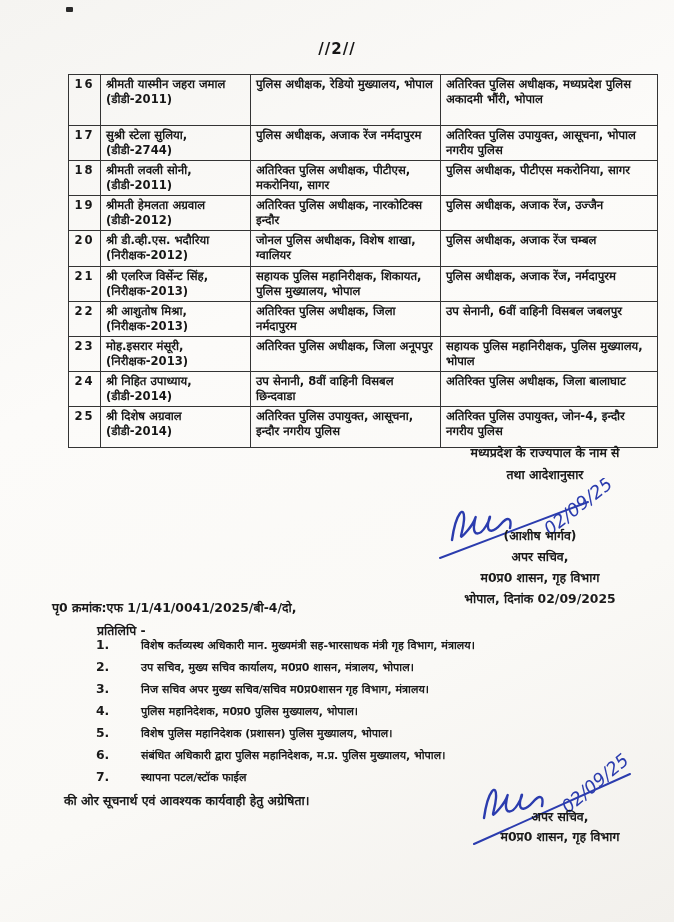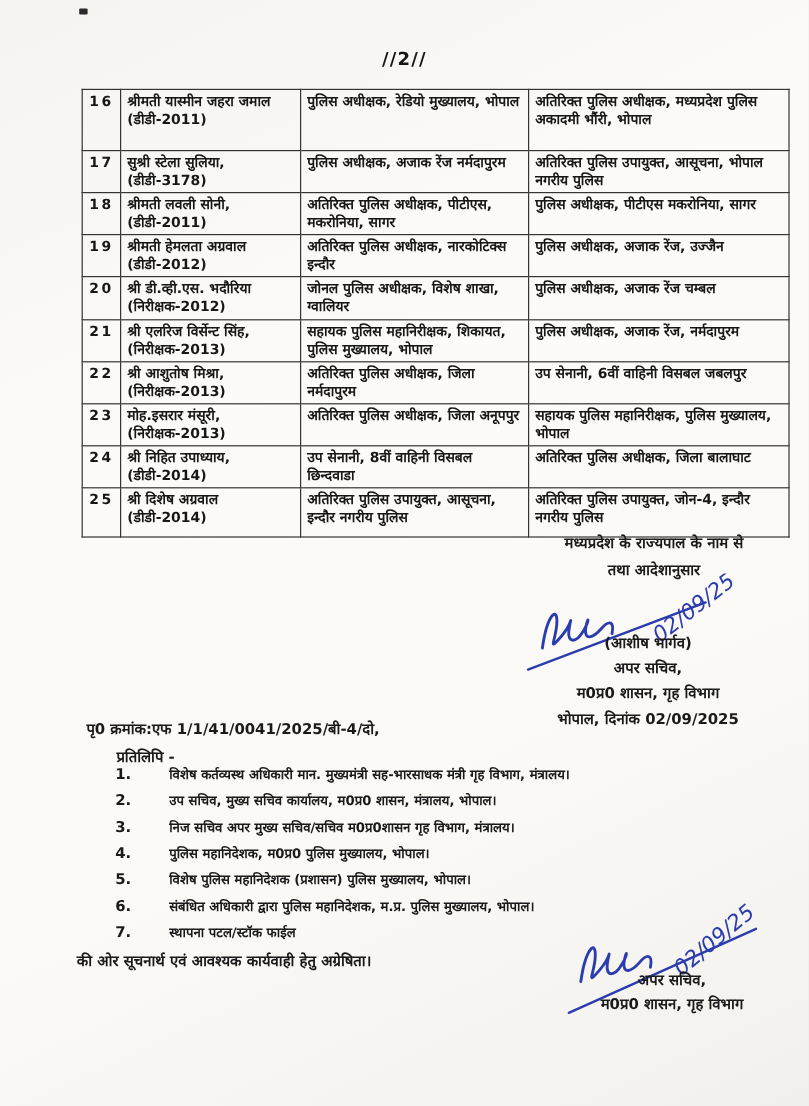--- a/index.html
+++ b/index.html
@@ -62,21 +62,21 @@
     <tbody id="table-body">
   <tr class="r0">
     <td class="c-sno">16</td>
     <td class="c-name">श्रीमती यास्मीन जहरा जमाल (डीडी-2011)</td>
     <td class="c-cur">पुलिस अधीक्षक, रेडियो मुख्यालय, भोपाल</td>
     <td class="c-new">अतिरिक्त पुलिस अधीक्षक, मध्यप्रदेश पुलिस अकादमी भौंरी, भोपाल</td>
   </tr>
 
   <tr class="rmid">
     <td class="c-sno">17</td>
-    <td class="c-name">सुश्री स्टेला सुलिया, (डीडी-3178)</td>
+    <td class="c-name">सुश्री स्टेला सुलिया, (डीडी-2744)</td>
     <td class="c-cur">पुलिस अधीक्षक, अजाक रेंज नर्मदापुरम</td>
     <td class="c-new">अतिरिक्त पुलिस उपायुक्त, आसूचना, भोपाल नगरीय पुलिस</td>
   </tr>
 
   <tr class="rmid">
     <td class="c-sno">18</td>
     <td class="c-name">श्रीमती लवली सोनी, (डीडी-2011)</td>
     <td class="c-cur">अतिरिक्त पुलिस अधीक्षक, पीटीएस, मकरोनिया, सागर</td>
     <td class="c-new">पुलिस अधीक्षक, पीटीएस मकरोनिया, सागर</td>
   </tr>
@@ -139,21 +139,21 @@
     <path d="M14,62 C18,34 27,26 26,42 C25,56 18,66 30,52 C40,40 38,32 36,48 C35,58 42,58 48,48 C54,38 52,34 50,46 C49,56 56,54 63,46 C70,38 74,40 72,50" fill="none" stroke="#2b3cae" stroke-width="2.4" stroke-linecap="round"></path>
     <path d="M2,80 L150,24" fill="none" stroke="#2b3cae" stroke-width="2" stroke-linecap="round"></path>
     <text x="112" y="58" transform="rotate(-38 112 58)" font-size="18" font-style="italic" fill="#2b3cae" font-family="DejaVu Sans, sans-serif">02/09/25</text>
   </svg>
 
   <div class="absline ctr" style="left:430px; top:527px; width:220px;">(आशीष भार्गव)</div>
   <div class="absline ctr" style="left:430px; top:548px; width:220px;">अपर सचिव,</div>
   <div class="absline ctr" style="left:430px; top:569px; width:220px;">म0प्र0 शासन, गृह विभाग</div>
   <div class="absline ctr" style="left:430px; top:590px; width:220px;">भोपाल, दिनांक 02/09/2025</div>
 
-  <div class="absline" style="left:72px; top:599px;">पृ0 क्रमांक:एफ 1/1/41/0041/2025/बी-4/दो,</div>
+  <div class="absline" style="left:52px; top:599px;">पृ0 क्रमांक:एफ 1/1/41/0041/2025/बी-4/दो,</div>
   <div class="absline" style="left:64px; top:622px;margin-left:33px;">प्रतिलिपि -</div>
 
   <div class="copy-list" id="copy-list">
   <div class="copy-item">
     <span class="item-num">1.</span>
     <span class="item-text">विशेष कर्तव्यस्थ अधिकारी मान. मुख्यमंत्री सह-भारसाधक मंत्री गृह विभाग, मंत्रालय।</span>
   </div>
 
   <div class="copy-item">
     <span class="item-num">2.</span>

